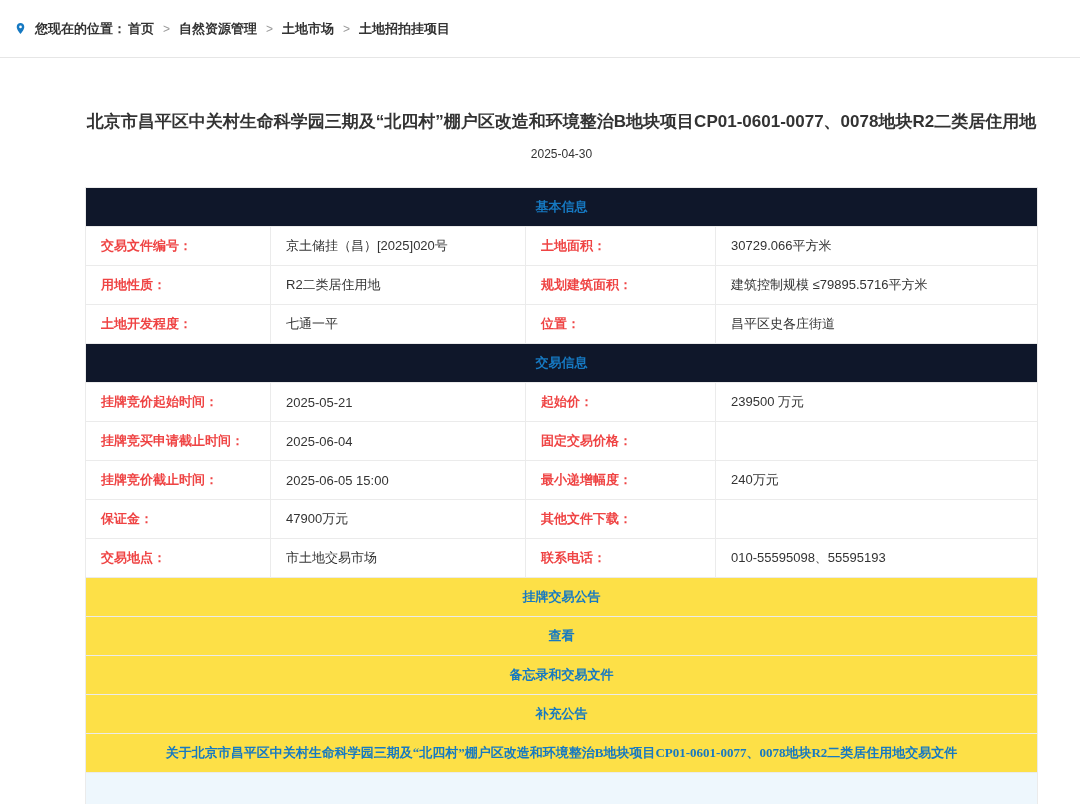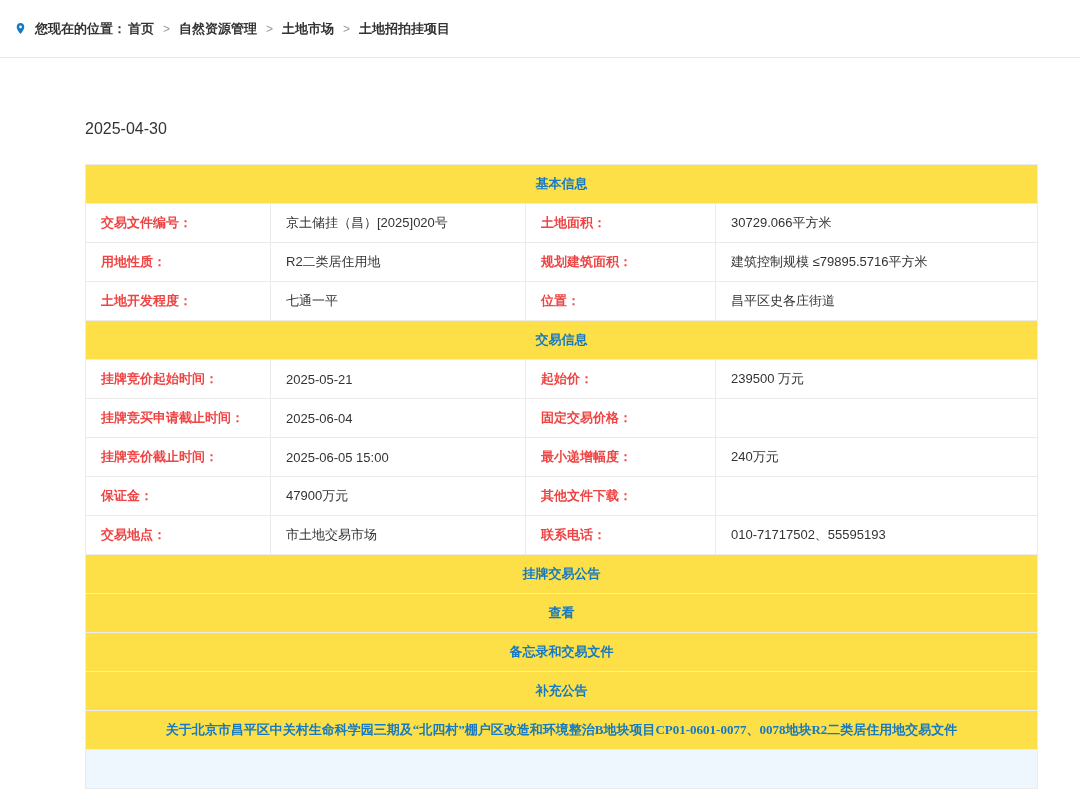--- a/index.html
+++ b/index.html
@@ -20,35 +20,35 @@
   .bc-sep { color:#999; margin:0 9px; font-weight:normal; font-size:12px; }
   .bc-link { color:#333; text-decoration:none; cursor:pointer; }
   .bc-prefix { margin-right:2px; }
 
   
   .container { width:953px; margin-left:85px; padding-top:50px; }
   .page-title {
     font-size:17px; font-weight:bold; line-height:27px;
     text-align:center; color:#333;
   }
-  .date-row { margin-top:12px; text-align:left; font-size:16px; color:#333; }
+  .date-row { margin-top:12px; text-align:center; font-size:12px; color:#333; }
 
   
   table.info-table {
     width:100%; margin-top:26px; border-collapse:collapse;
     font-size:13px; table-layout:fixed;
   }
   table.info-table td {
     border:1px solid #ebebeb; height:39px; padding:0 15px;
     vertical-align:middle; overflow:hidden; white-space:nowrap;
   }
   td.lbl { font-weight:bold; color:#ef4444; }
   td.val { color:#333;border-radius:6px; }
   tr.section-row td {
-    background:#fde047; color:#1679c2; font-weight:bold;
+    background:#0f172a; color:#1679c2; font-weight:bold;
     text-align:center; white-space:normal;
   }
   tr.link-row td {
     color:#1679c2; font-weight:bold; text-align:center;
     cursor:pointer; white-space:normal;
   }
   tr.link-row.bg-blue td { background:#fde047; }
   tr.link-row.bg-white td { background:#fde047;font-family:Liberation Serif, serif; }
   tr.partial-row td { background:#eef7fd; }
   .c1 { width:185px; } .c2 { width:255px; } .c3 { width:190px; } .c4 { width:auto; }
@@ -66,20 +66,21 @@
   <a class="bc-link">首页</a>
   <span class="bc-sep">&gt;</span>
   <a class="bc-link">自然资源管理</a>
   <span class="bc-sep">&gt;</span>
   <a class="bc-link">土地市场</a>
   <span class="bc-sep">&gt;</span>
   <a class="bc-link">土地招拍挂项目</a>
 </div>
 
 <div class="container">
+  <div class="page-title">北京市昌平区中关村生命科学园三期及“北四村”棚户区改造和环境整治B地块项目CP01-0601-0077、0078地块R2二类居住用地</div>
   <div class="date-row">2025-04-30</div>
 
   <table class="info-table">
     <colgroup>
         <col class="c1">
         <col class="c2">
         <col class="c3">
         <col class="c4">
       </colgroup>
     <tbody>
@@ -128,21 +129,21 @@
       <tr>
         <td class="lbl">保证金：</td>
         <td class="val">47900万元</td>
         <td class="lbl">其他文件下载：</td>
         <td class="val"></td>
       </tr>
       <tr>
         <td class="lbl">交易地点：</td>
         <td class="val">市土地交易市场</td>
         <td class="lbl">联系电话：</td>
-        <td class="val">010-71717502、55595193</td>
+        <td class="val">010-55595098、55595193</td>
       </tr>
       <tr class="link-row bg-blue">
         <td colspan="4">挂牌交易公告</td>
       </tr>
       <tr class="link-row bg-white">
         <td colspan="4">查看</td>
       </tr>
       <tr class="link-row bg-blue">
         <td colspan="4">备忘录和交易文件</td>
       </tr>

